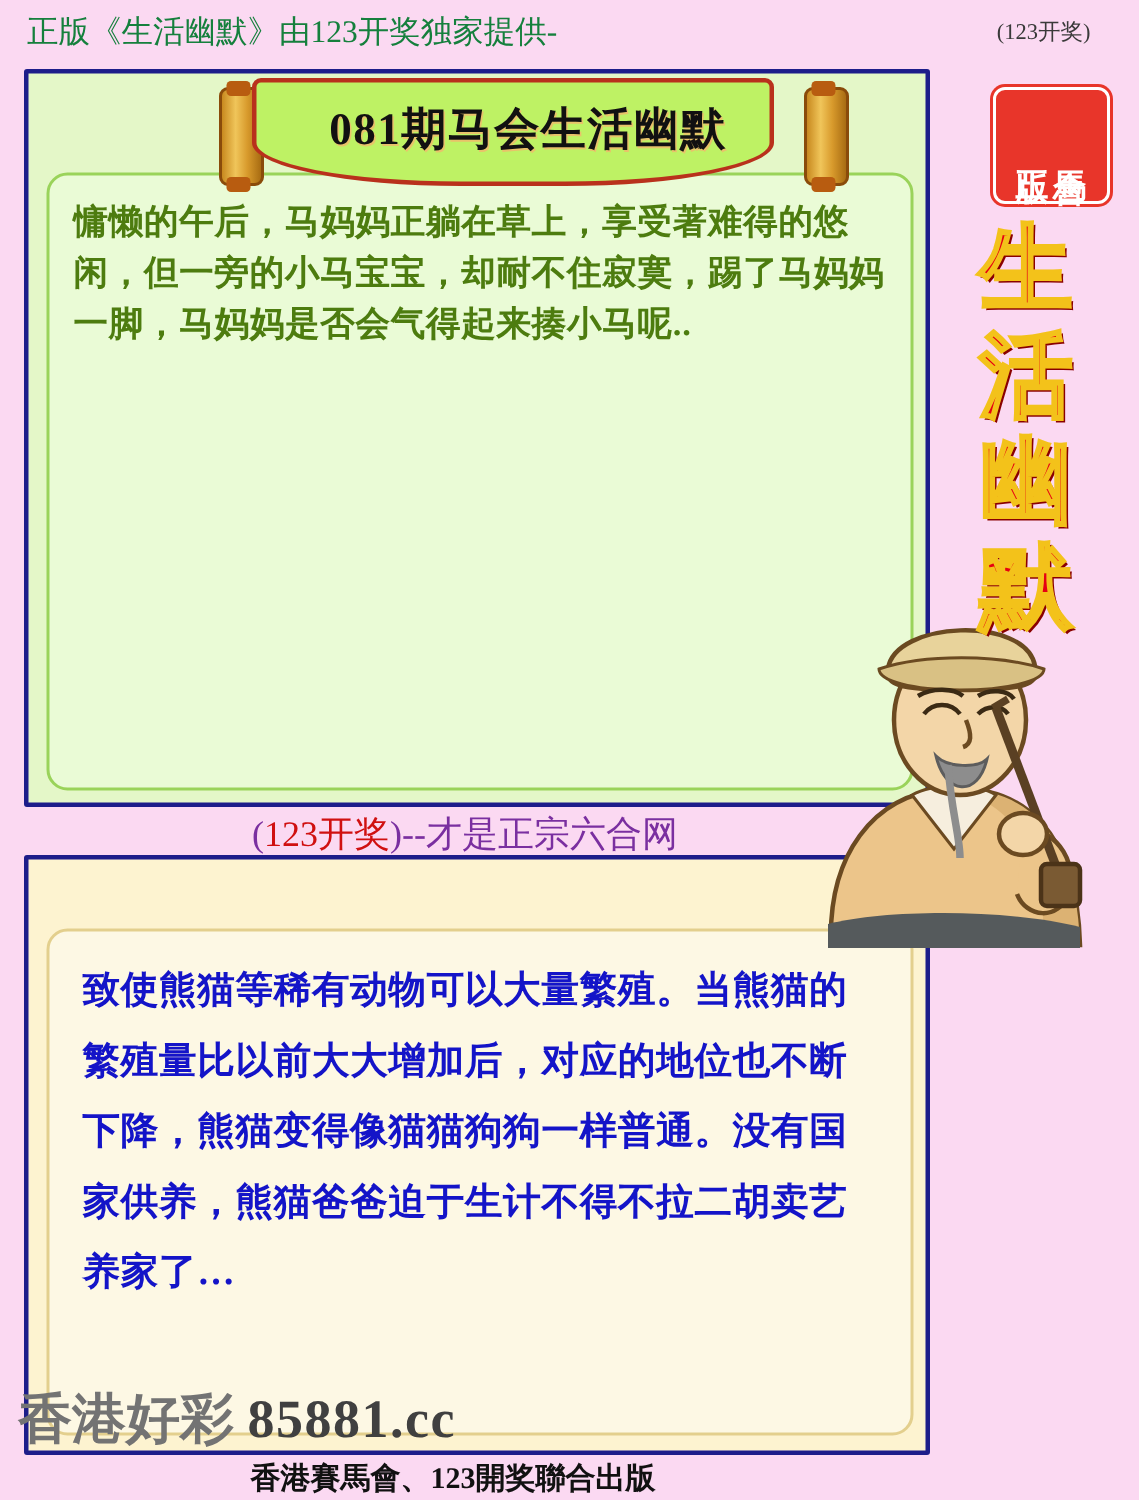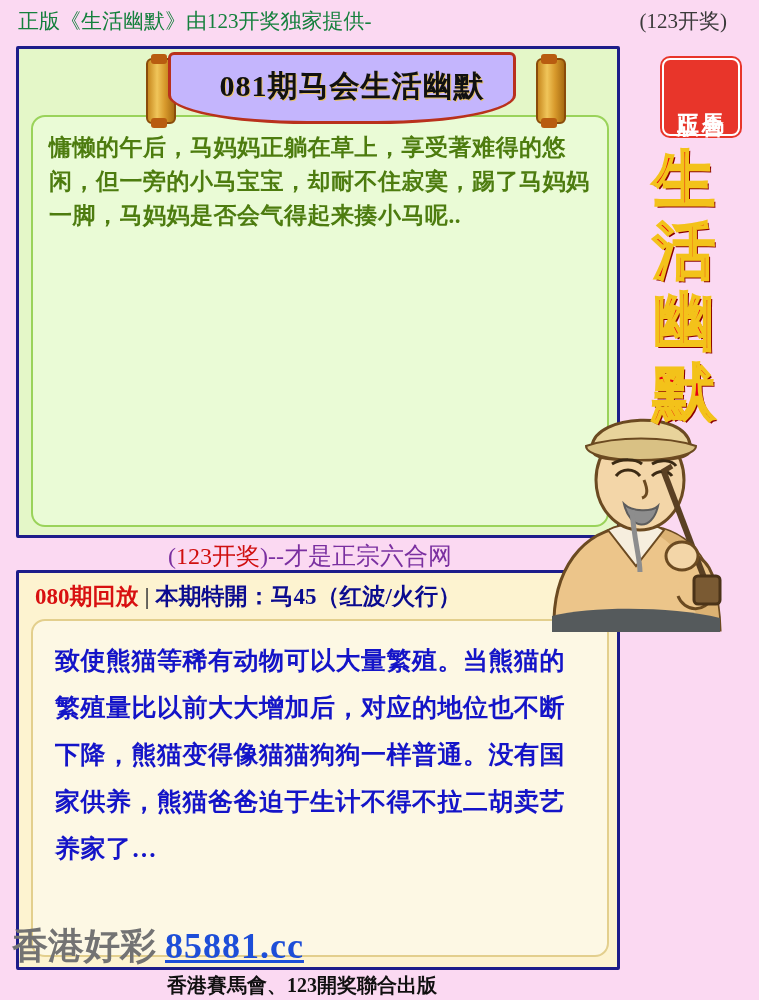--- a/index.html
+++ b/index.html
@@ -28,21 +28,21 @@
     box-sizing: border-box;
   }
   .top-left {
     font-size: 21px;
     color: #15803d;
     font-family: "Liberation Serif", serif;
     letter-spacing: 0px;
     white-space: nowrap;
   }
   .top-right {
-    font-size: 21px;
+    font-size: 15px;
     color: #3a3a3a;
     font-family: "Liberation Serif", serif;
     margin-right: 14px;
     white-space: nowrap;
   }
 
   
   .green-panel {
     position: absolute;
     top: 46px;
@@ -103,21 +103,21 @@
     border-radius: 3px;
   }
   .scroll-rod .knob.top { top: -6px; }
   .scroll-rod .knob.bot { bottom: -6px; }
   .scroll-body {
     position: absolute;
     top: 0;
     left: 22px;
     width: 348px;
     height: 72px;
-    background: #c4b5fd;
+    background: #bef264;
     border: 3px solid #b9311c;
     border-radius: 6px 6px 40% 40%;
     box-sizing: border-box;
     display: flex;
     align-items: center;
     justify-content: center;
     padding-left: 20px;
   }
   .scroll-title {
     font-family: "Liberation Serif", serif;
@@ -252,21 +252,21 @@
     position: absolute;
     left: 12px;
     top: 922px;
     font-family: "Liberation Serif", serif;
     font-size: 36px;
     font-weight: bold;
     white-space: nowrap;
     z-index: 8;
   }
   .watermark .wm-red { color: #737373; }
-  .watermark .wm-dark { color: #1d4ed8; letter-spacing: 1px; text-decoration: underline; }
+  .watermark .wm-dark { color: #404040; letter-spacing: 1px; }
 
   
   .footer {
     position: absolute;
     top: 972px;
     left: 0;
     width: 604px;
     text-align: center;
     font-family: "Liberation Serif", serif;
     font-size: 20px;
@@ -350,23 +350,20 @@
 
     <ellipse cx="170" cy="176" rx="16" ry="14" fill="#f3d6a8" stroke="#6b4a21" stroke-width="3"></ellipse>
   </svg>
 </div>
 
 <div class="credit-line">
   <span>(</span><span class="red">123开奖</span><span>)--才是正宗六合网</span>
 </div>
 
 <div class="cream-panel">
-  <div class="prev-row">
-    <span class="tag">080期回放</span><span class="sep">|</span><span>本期特開：</span><span>马45（红波/火行）</span>
-  </div>
   <div class="prev-inner">
     <div class="prev-text">致使熊猫等稀有动物可以大量繁殖。当熊猫的繁殖量比以前大大增加后，对应的地位也不断下降，熊猫变得像猫猫狗狗一样普通。没有国家供养，熊猫爸爸迫于生计不得不拉二胡卖艺养家了…</div>
   </div>
 </div>
 
 <div class="watermark">
   <span class="wm-red">香港好彩</span>
   <span class="wm-dark">85881.cc</span>
 </div>
 

